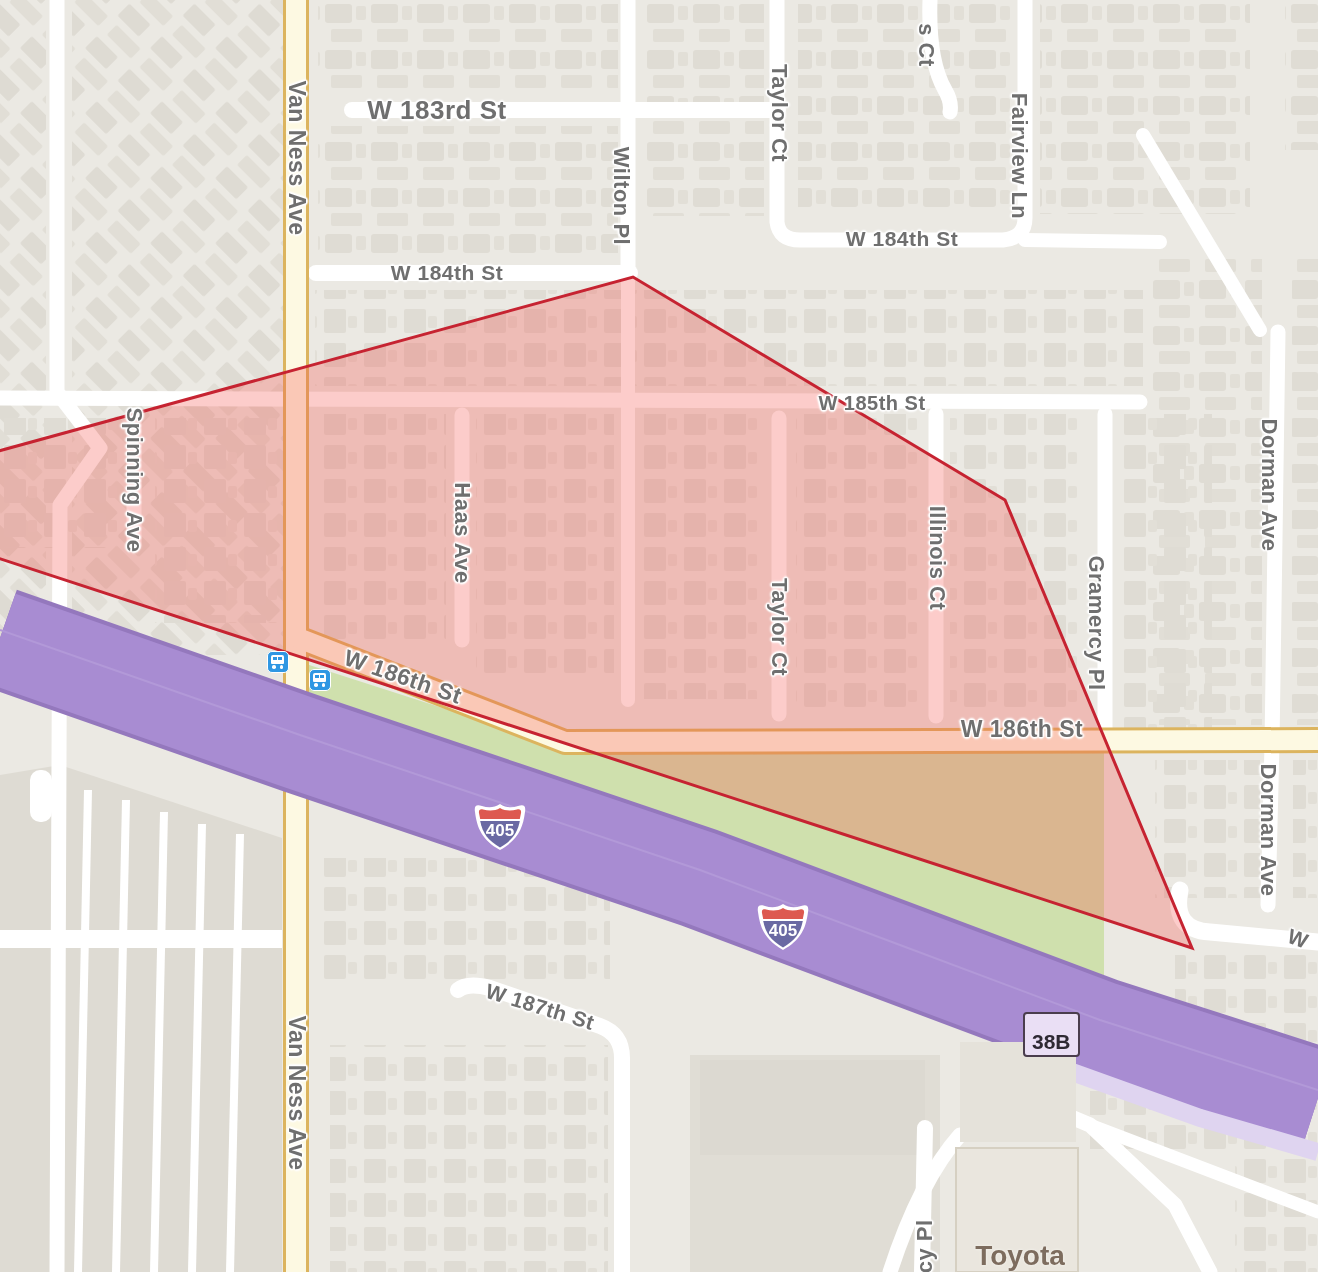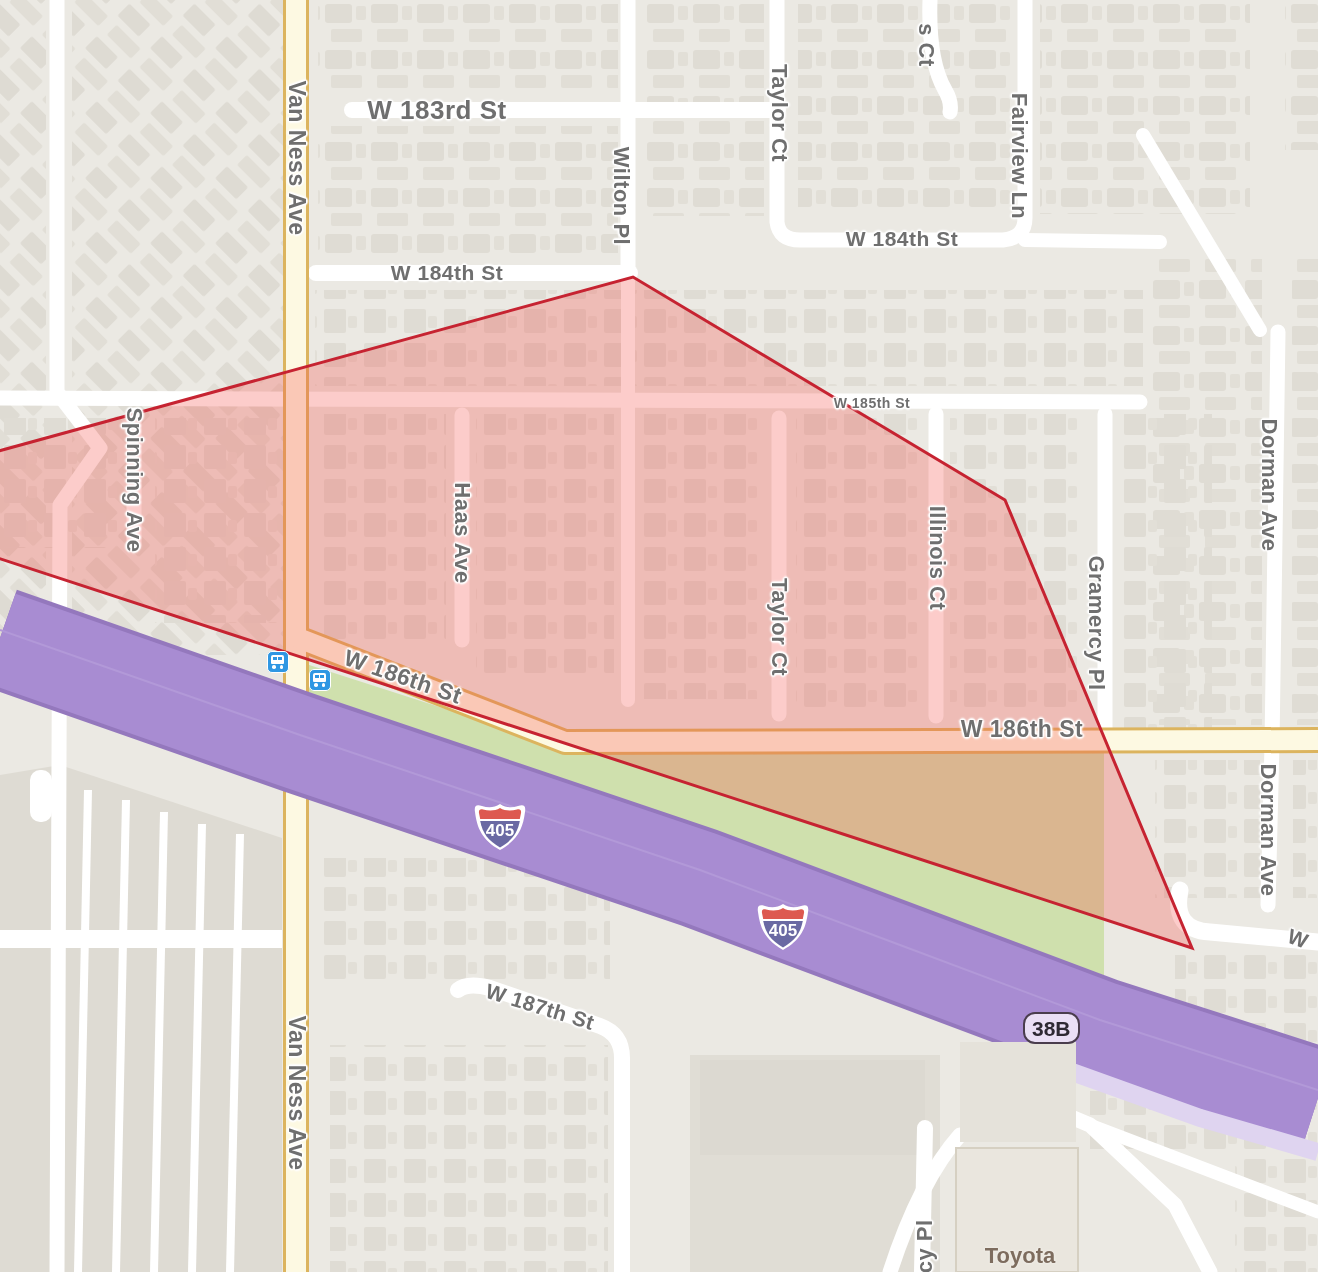--- a/index.html
+++ b/index.html
@@ -5,22 +5,22 @@
   html,body{margin:0;padding:0;background:#ebe9e3;}
   #map{position:relative;width:1318px;height:1272px;overflow:hidden;background:#ebe9e3;
        font-family:"Liberation Sans","DejaVu Sans",sans-serif;}
   #map svg{position:absolute;left:0;top:0;}
   .maplabel{position:absolute;white-space:nowrap;color:#6f6f6f;font-weight:bold;
     text-shadow:-2px 0 2px #fff,2px 0 2px #fff,0 -2px 2px #fff,0 2px 2px #fff,
                 -1px -1px 1px #fff,1px 1px 1px #fff,-1px 1px 1px #fff,1px -1px 1px #fff;
     letter-spacing:0.5px;}
   .poilabel{position:absolute;white-space:nowrap;font-weight:bold;text-shadow:0 0 3px #f3f1ec,0 0 2px #f3f1ec;}
   .shield{position:absolute;width:56px;height:50px;}
-  .exitbadge{position:absolute;background:#eadff5;border:2.5px solid #4a3d4d;border-radius:12px;
-    color:#2e2933;font-weight:bold;font-size:21px;line-height:23px;padding:3px 7px 2px 7px;}
+  .exitbadge{position:absolute;background:#eadff5;border:2.5px solid #4a3d4d;border-radius:4px;
+    color:#2e2933;font-weight:bold;font-size:21px;line-height:23px;padding:16px 7px 2px 7px;}
   .busicon{position:absolute;width:22px;height:22px;background:#2f97e3;border-radius:5px;
     border:1.5px solid #fff;box-sizing:border-box;}
   .busicon .body{position:absolute;left:3px;top:3px;width:13px;height:9px;background:#fff;border-radius:2px 2px 1px 1px;}
   .busicon .win{position:absolute;left:4.5px;top:4.5px;width:4px;height:3px;background:#2f97e3;}
   .busicon .win2{position:absolute;left:10px;top:4.5px;width:4px;height:3px;background:#2f97e3;}
   .busicon .w1,.busicon .w2{position:absolute;top:13px;width:3.5px;height:3.5px;background:#fff;border-radius:50%;}
   .busicon .w1{left:4px;} .busicon .w2{left:11.5px;}
 </style>
 </head>
 <body>
@@ -144,35 +144,35 @@
   </svg>
 
 <div class="maplabel" style="font-size: 26px; left: 437px; top: 110px; transform: translate(-50%, -50%) rotate(0deg);">W 183rd St</div>
     <div class="maplabel" style="font-size: 23px; left: 296px; top: 158px; transform: translate(-50%, -50%) rotate(90deg);">Van Ness Ave</div>
     <div class="maplabel" style="font-size: 22px; left: 621px; top: 196px; transform: translate(-50%, -50%) rotate(90deg);">Wilton Pl</div>
     <div class="maplabel" style="font-size: 22px; left: 779px; top: 113px; transform: translate(-50%, -50%) rotate(90deg);">Taylor Ct</div>
     <div class="maplabel" style="font-size: 22px; left: 926px; top: 45px; transform: translate(-50%, -50%) rotate(90deg);">s Ct</div>
     <div class="maplabel" style="font-size: 22px; left: 1019px; top: 156px; transform: translate(-50%, -50%) rotate(90deg);">Fairview Ln</div>
     <div class="maplabel" style="font-size: 21px; left: 902px; top: 239px; transform: translate(-50%, -50%) rotate(0deg);">W 184th St</div>
     <div class="maplabel" style="font-size: 21px; left: 447px; top: 273px; transform: translate(-50%, -50%) rotate(0deg);">W 184th St</div>
-    <div class="maplabel" style="font-size: 14px; left: 872px; top: 403px; transform: translate(-50%, -50%) rotate(0deg);">W 185th St</div>
+    <div class="maplabel" style="font-size: 20px; left: 872px; top: 403px; transform: translate(-50%, -50%) rotate(0deg);">W 185th St</div>
     <div class="maplabel" style="font-size: 22px; left: 134px; top: 480px; transform: translate(-50%, -50%) rotate(90deg);">Spinning Ave</div>
     <div class="maplabel" style="font-size: 22px; left: 462px; top: 533px; transform: translate(-50%, -50%) rotate(90deg);">Haas Ave</div>
     <div class="maplabel" style="font-size: 22px; left: 779px; top: 627px; transform: translate(-50%, -50%) rotate(90deg);">Taylor Ct</div>
     <div class="maplabel" style="font-size: 22px; left: 937px; top: 558px; transform: translate(-50%, -50%) rotate(90deg);">Illinois Ct</div>
     <div class="maplabel" style="font-size: 22px; left: 1096px; top: 623px; transform: translate(-50%, -50%) rotate(90deg);">Gramercy Pl</div>
     <div class="maplabel" style="font-size: 22px; left: 1269px; top: 485px; transform: translate(-50%, -50%) rotate(90deg);">Dorman Ave</div>
     <div class="maplabel" style="font-size: 22px; left: 1268px; top: 830px; transform: translate(-50%, -50%) rotate(90deg);">Dorman Ave</div>
     <div class="maplabel" style="font-size: 23px; left: 403px; top: 677px; transform: translate(-50%, -50%) rotate(19deg);">W 186th St</div>
     <div class="maplabel" style="font-size: 23px; left: 1022px; top: 729px; transform: translate(-50%, -50%) rotate(0deg);">W 186th St</div>
     <div class="maplabel" style="font-size: 21px; left: 540px; top: 1007px; transform: translate(-50%, -50%) rotate(17deg);">W 187th St</div>
     <div class="maplabel" style="font-size: 21px; left: 1298px; top: 939px; transform: translate(-50%, -50%) rotate(20deg);">W</div>
     <div class="maplabel" style="font-size: 23px; left: 296px; top: 1093px; transform: translate(-50%, -50%) rotate(90deg);">Van Ness Ave</div>
     <div class="maplabel" style="font-size: 22px; left: 925px; top: 1287px; transform: translate(-50%, -50%) rotate(-90deg);">Gramercy Pl</div>
-    <div class="poilabel" style="font-size: 22px; color: rgb(125, 108, 94); left: 1020px; top: 1256px; transform: translate(-50%, -50%);">Toyota</div>
+    <div class="poilabel" style="font-size: 28px; color: rgb(125, 108, 94); left: 1020px; top: 1256px; transform: translate(-50%, -50%);">Toyota</div>
     <div class="shield" style="left: 472px; top: 802px;">
       <svg width="56" height="50" viewBox="0 0 56 50">
         <path d="M28,2 C22,6 16,6 10,4 C4,2 2,4 3,10 C5,26 10,38 28,48 C46,38 51,26 53,10 C54,4 52,2 46,4 C40,6 34,6 28,2 Z" fill="#ffffff"></path>
         <path d="M28,6 C23,9 17,9 11,7.5 C8,6.8 6.5,8 7,11 L8.2,17 L47.8,17 L49,11 C49.5,8 48,6.8 45,7.5 C39,9 33,9 28,6 Z" fill="#dd5950"></path>
         <path d="M8.2,19 C10.5,31 16,38.5 28,45.5 C40,38.5 45.5,31 47.8,19 Z" fill="#6a69a3"></path>
         <text x="28" y="34" font-size="17" font-weight="bold" fill="#ffffff" text-anchor="middle" font-family="Liberation Sans,sans-serif">405</text>
       </svg>
     </div>
     <div class="shield" style="left: 755px; top: 902px;">
       <svg width="56" height="50" viewBox="0 0 56 50">

